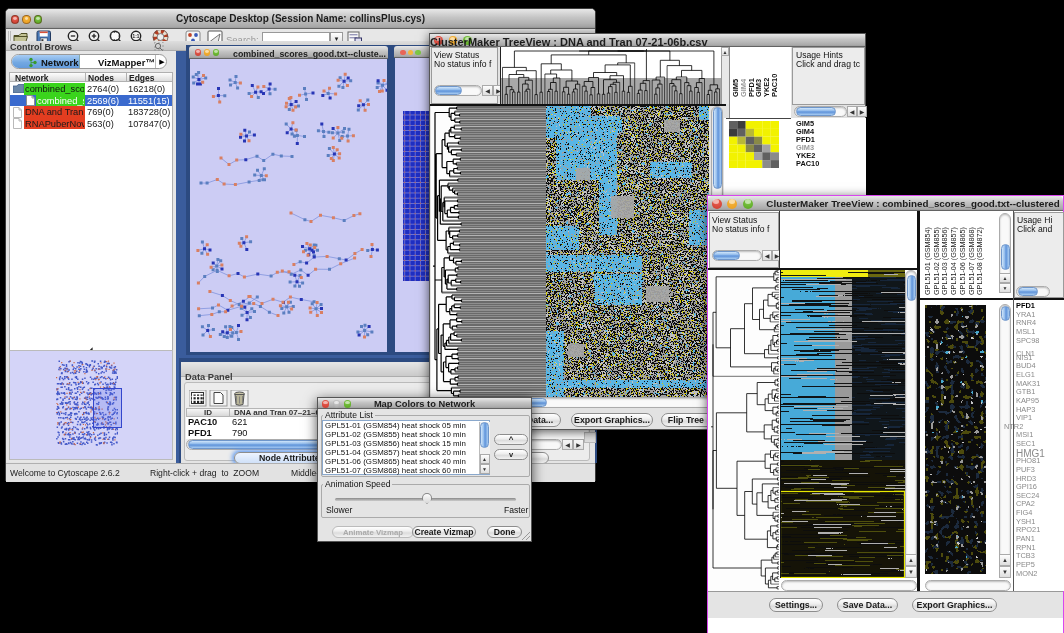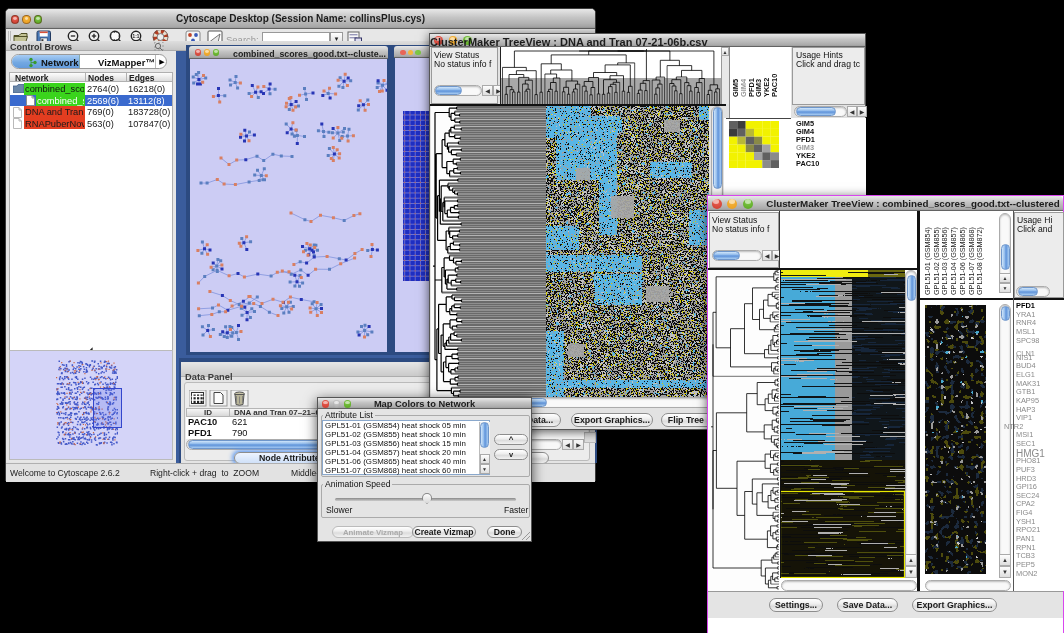--- a/index.html
+++ b/index.html
@@ -118,21 +118,21 @@
     <div class="tt" style="left:81px;top:75px;font-size:9.3px;color:#222">2764(0)</div>
     <div class="tt" style="left:122px;top:75px;font-size:9.3px;color:#222">16218(0)</div>
     <div class="a" style="left:4px;top:85.6px;width:162px;height:11.6px;background:#3a6ace"></div>
     <svg class="a" style="left:20px;top:86.1px;opacity:1" width="9" height="11">
       <path d="M0.5 0.5 h5.5 l2.5 2.5 v7.5 h-8z" fill="#fff" stroke="#888" stroke-width=".9"></path>
       <path d="M6 0.5 v2.5 h2.5" fill="none" stroke="#888" stroke-width=".9"></path>
     </svg>
     <div class="a" style="left:30px;top:85.6px;width:49px;height:11.6px;background:#3ad41c"></div>
     <div class="tt" style="left:31px;top:86.6px;width:47px;overflow:hidden;font-size:9.3px;color:#fff">combined_sco</div>
     <div class="tt" style="left:81px;top:86.6px;font-size:9.3px;color:#fff">2569(6)</div>
-    <div class="tt" style="left:122px;top:86.6px;font-size:9.3px;color:#fff">13112(8)</div>
+    <div class="tt" style="left:122px;top:86.6px;font-size:9.3px;color:#fff">11551(15)</div>
     <svg class="a" style="left:7px;top:97.69999999999999px;opacity:0.65" width="9" height="11">
       <path d="M0.5 0.5 h5.5 l2.5 2.5 v7.5 h-8z" fill="#fff" stroke="#888" stroke-width=".9"></path>
       <path d="M6 0.5 v2.5 h2.5" fill="none" stroke="#888" stroke-width=".9"></path>
     </svg>
     <div class="a" style="left:18px;top:97.19999999999999px;width:61px;height:11.6px;background:#e33d20"></div>
     <div class="tt" style="left:19px;top:98.19999999999999px;width:59px;overflow:hidden;font-size:9.3px;color:#1a1a1a">DNA and Tran 07</div>
     <div class="tt" style="left:81px;top:98.19999999999999px;font-size:9.3px;color:#222">769(0)</div>
     <div class="tt" style="left:122px;top:98.19999999999999px;font-size:9.3px;color:#222">183728(0)</div>
     <svg class="a" style="left:7px;top:109.29999999999998px;opacity:0.65" width="9" height="11">
       <path d="M0.5 0.5 h5.5 l2.5 2.5 v7.5 h-8z" fill="#fff" stroke="#888" stroke-width=".9"></path>

